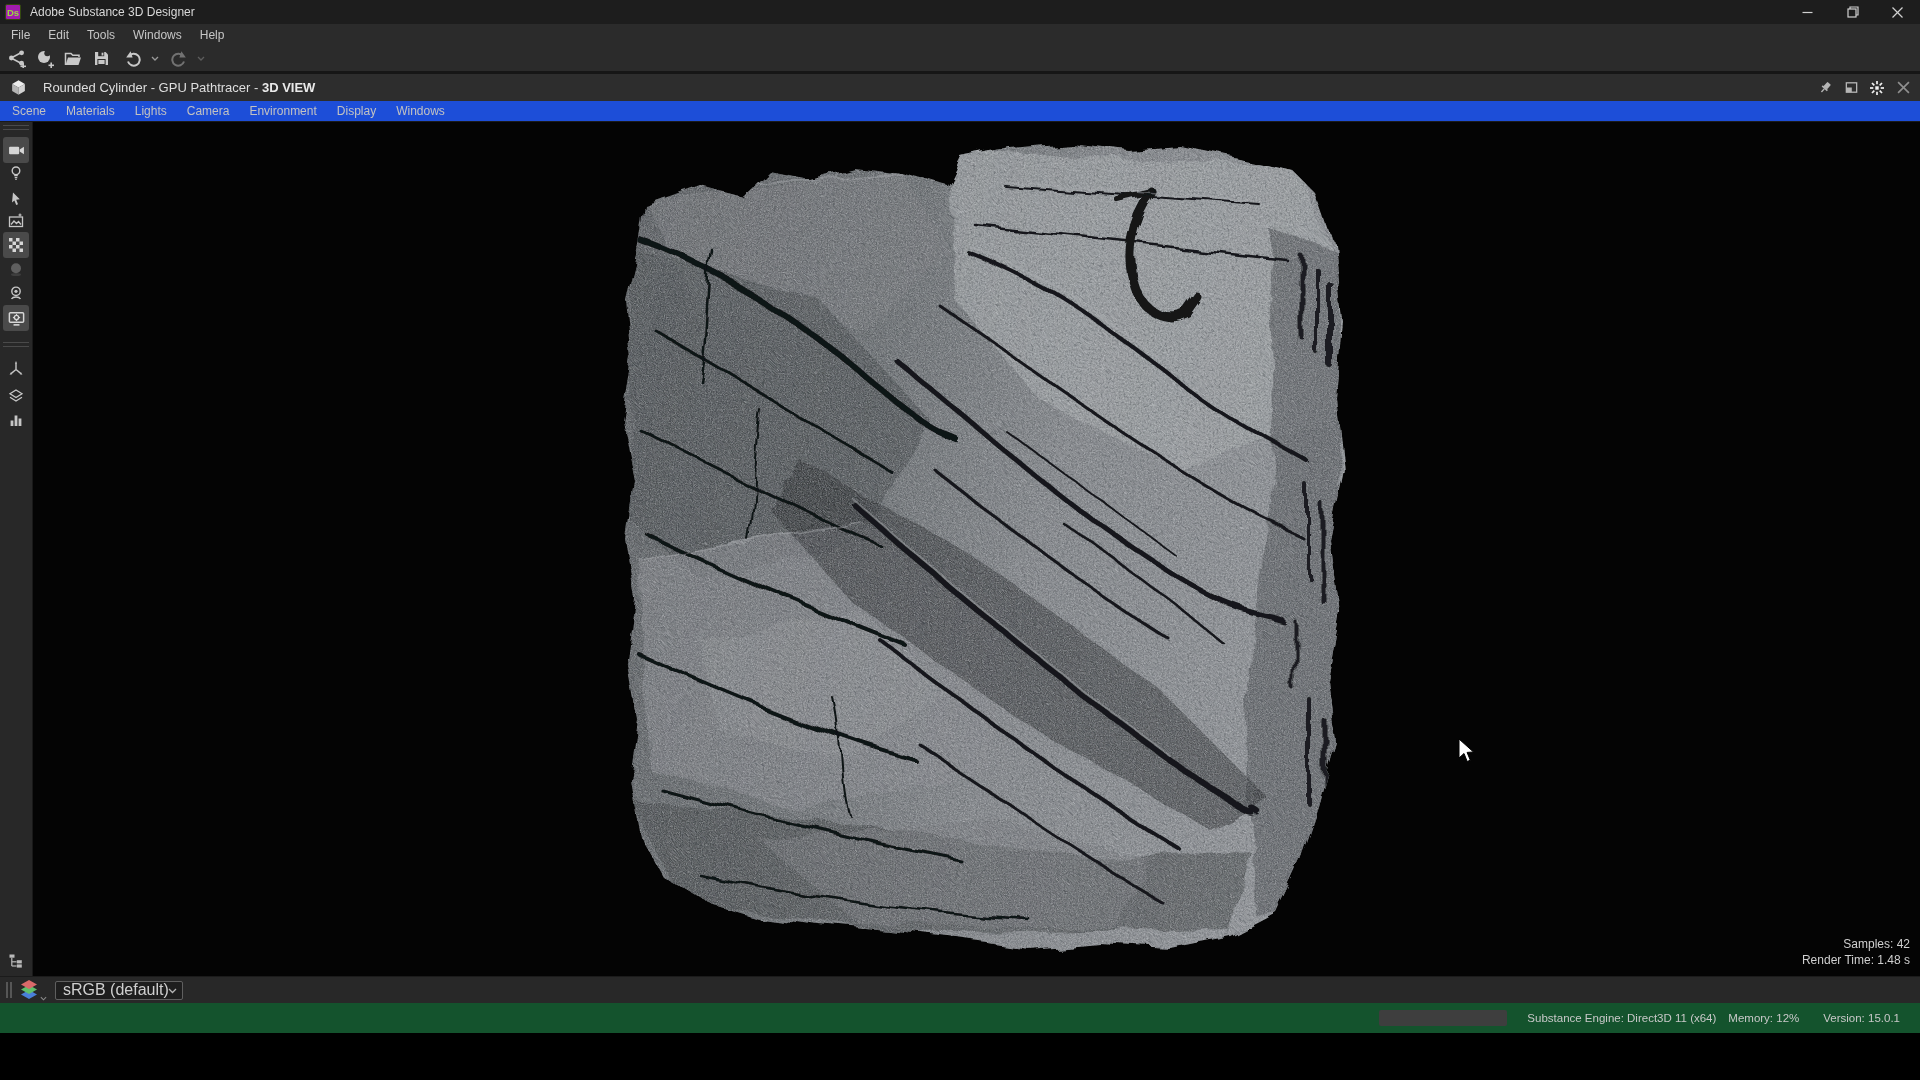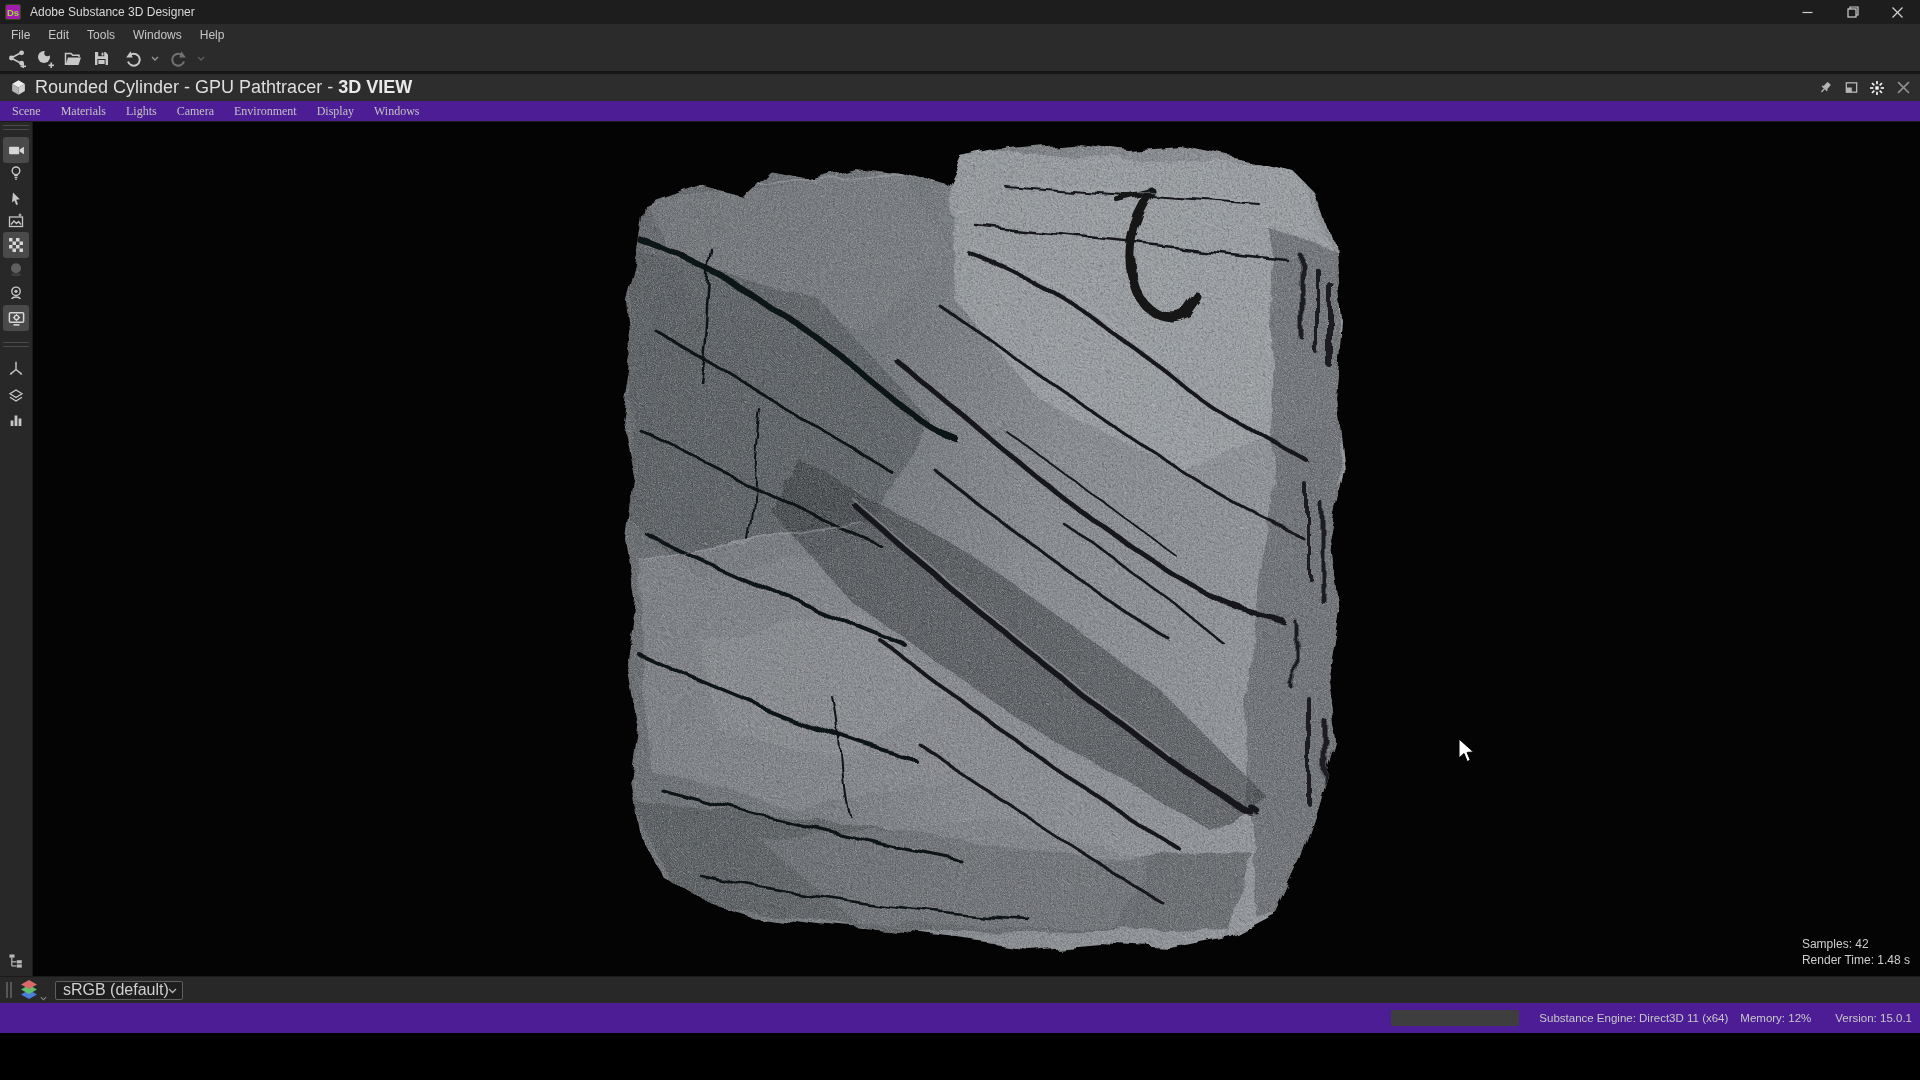--- a/index.html
+++ b/index.html
@@ -26,51 +26,51 @@
   
   .toolbar { left:0; top:46px; width:1920px; height:25px; background:#2b2b2b; display:flex; align-items:center; padding-left:4px; }
   .tool-btn { width:26px; height:23px; display:flex; align-items:center; justify-content:center; margin-right:2px; }
   .tool-sep { width:4px; }
   .chev-btn { width:14px; height:23px; display:flex; align-items:center; justify-content:center; margin-right:4px; }
   .dim { opacity:0.45; }
   .tb-divider { left:0; top:71px; width:1920px; height:3px; background:#161616; }
 
   
   .panelheader { left:0; top:74px; width:1920px; height:27px; background:#2d2d2d; display:flex; align-items:center; }
-  .ph-title { margin-left:8px; color:#dedede; font-size:18px; }
+  .ph-title { margin-left:16px; color:#dedede; font-size:13px; }
   .ph-title b { font-weight:bold; color:#e9e9e9; }
   .ph-actions { position:absolute; right:4px; top:0; height:27px; display:flex; align-items:center; }
   .ph-btn { width:26px; height:24px; display:flex; align-items:center; justify-content:center; }
 
   
-  .viewmenu { left:0; top:101px; width:1920px; height:21px; background:#4c1d95; display:flex; align-items:center; padding-left:2px; border-bottom:1px solid #1a1a1a;font-family:Liberation Serif, serif; }
+  .viewmenu { left:0; top:101px; width:1920px; height:21px; background:#1d4ed8; display:flex; align-items:center; padding-left:2px; border-bottom:1px solid #1a1a1a; }
   .vm-item { padding:2px 10px; color:#c2c2c2; font-size:12px; }
 
   
   .main { left:0; top:122px; width:1920px; height:854px; }
   .sidebar { position:absolute; left:0; top:0; width:33px; height:854px; background:#282828; border-right:1px solid #191919; }
   .sb-sep { position:absolute; left:3px; width:26px; height:1px; background:#4a4a4a; }
   .sb-btn { position:absolute; left:3px; width:26px; height:26px; display:flex; align-items:center; justify-content:center; border-radius:3px; }
   .sb-btn.active { background:#4a4a4a; }
   .viewport { position:absolute; left:33px; top:0; width:1887px; height:854px; background:#040404; overflow:hidden; }
   .rock-svg { position:absolute; left:0; top:0; width:1887px; height:854px; }
-  .render-stats { position:absolute; right:10px; bottom:8px; text-align:left; color:#cfcfcf; font-size:12px; line-height:16px; }
+  .render-stats { position:absolute; right:10px; bottom:8px; text-align:right; color:#cfcfcf; font-size:12px; line-height:16px; }
   .cursor { position:absolute; left:1425px; top:616px; }
 
   
   .bottombar { left:0; top:976px; width:1920px; height:27px; background:#282828; border-top:1px solid #1b1b1b; display:flex; align-items:center; }
   .bb-handle { margin-left:6px; width:6px; height:16px; border-left:2px solid #565656; border-right:2px solid #565656; }
   .bb-layers { margin-left:7px; display:flex; align-items:flex-end; }
   .bb-chev { margin-left:1px; margin-top:8px; }
   .bb-dd { margin-left:8px; width:128px; height:19px; background:#1e1e1e; border:1px solid #5f5f5f; border-radius:2px;
            display:flex; align-items:center; padding-left:7px; color:#cfcfcf; font-size:16px; position:relative; }
   .bb-dd-chev { position:absolute; right:5px; top:6px; }
 
   
-  .statusbar { left:0; top:1003px; width:1920px; height:30px; background:#4c1d95; display:flex; align-items:center; justify-content:flex-end; padding-right:6px; color:#c8c8c8; font-size:11.5px; }
+  .statusbar { left:0; top:1003px; width:1920px; height:30px; background:#14532d; display:flex; align-items:center; justify-content:flex-end; padding-right:18px; color:#c8c8c8; font-size:11.5px; }
   .progressbar { width:128px; height:16px; background:#3e3e3e; border-radius:2px; margin-right:8px; }
   .sb-text { margin-left:12px; white-space:nowrap; }
   .sb-text.version { margin-left:24px; margin-right:2px; }
 
   .blackstrip { left:0; top:1033px; width:1920px; height:47px; background:#000; }
 </style>
 </head>
 <body>
 
 <div id="app">

